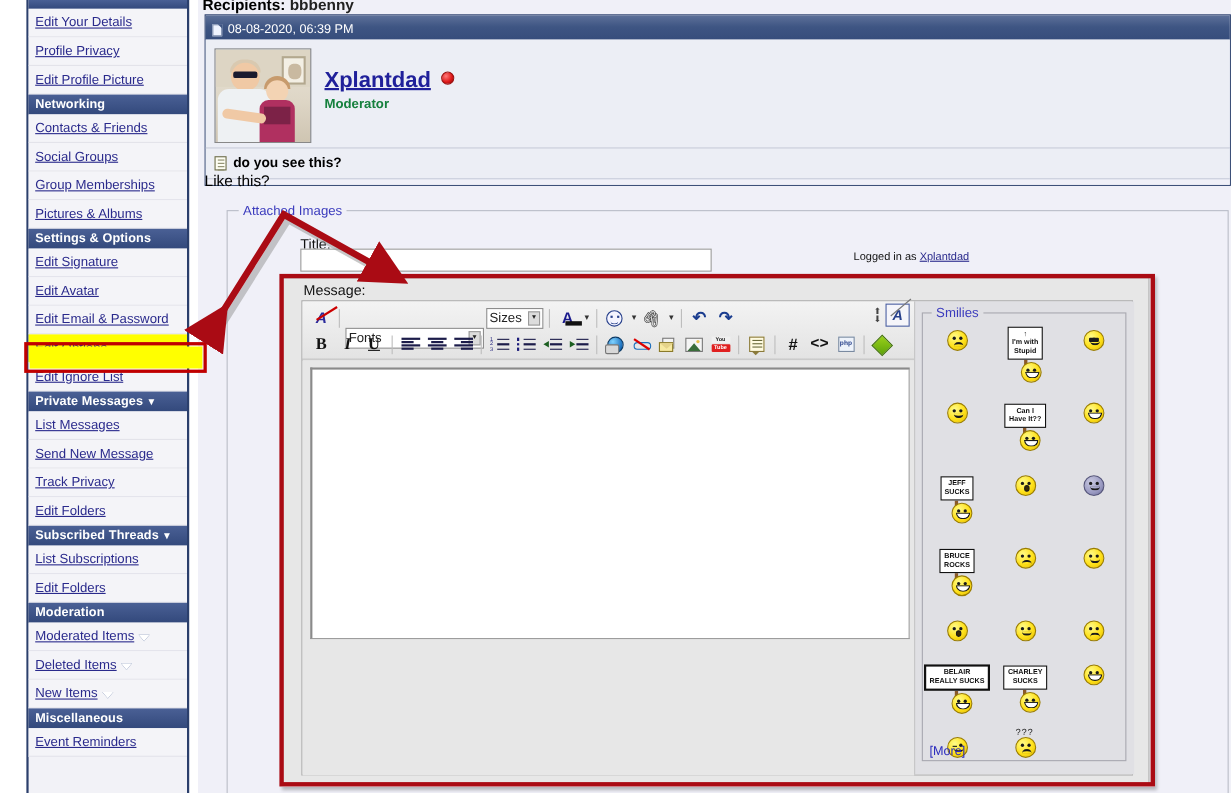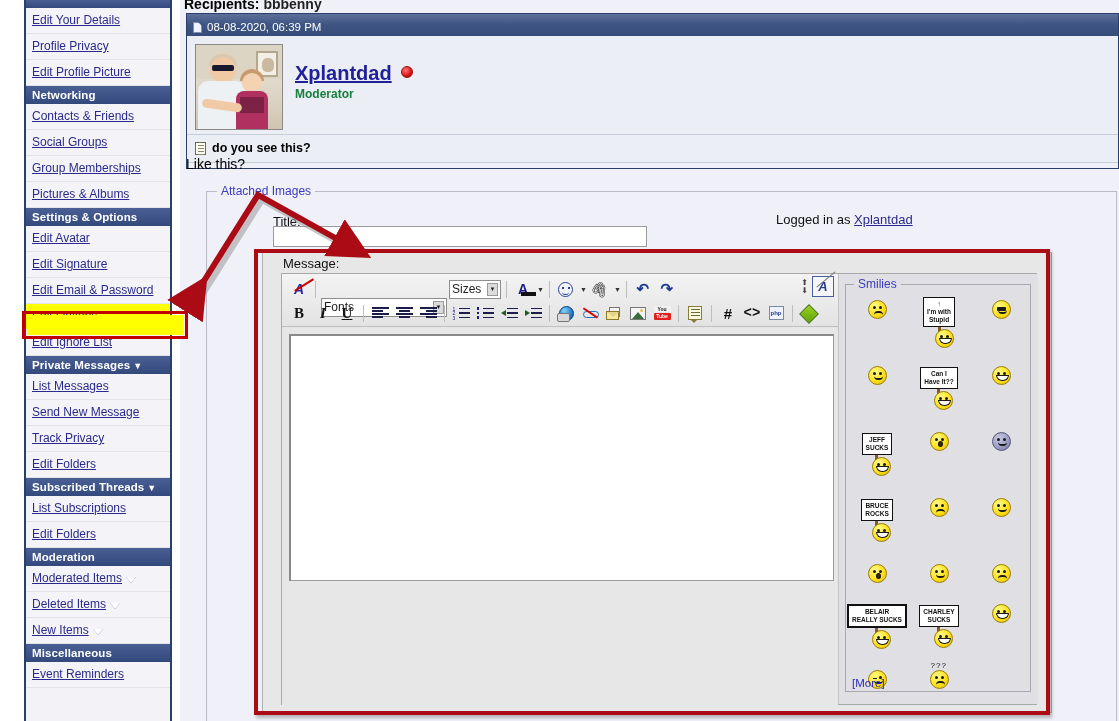--- a/index.html
+++ b/index.html
@@ -163,28 +163,28 @@
   }
 
   #title-label { position: absolute; left: 93px; top: 214px; font-size: 13px; color: #111; }
   #title-input {
     position: absolute; left: 93px; top: 226px; width: 374px; height: 21px;
     border: 1px solid #9a9a9a; background: #fff;
     font-family: "Liberation Sans", sans-serif; font-size: 12px;
     padding: 2px 4px;
   }
   #logged-in {
-    position: absolute; left: 596px; top: 212px; font-size: 13px; color: #111;
+    position: absolute; left: 596px; top: 228px; font-size: 10px; color: #111;
     white-space: nowrap;
   }
   #logged-in a { color: #2a2a8c; text-decoration: underline; cursor: pointer; }
 
   
   #editor-panel {
-    position: absolute; left: 82px; top: 252px; width: 790px; height: 461px;
+    position: absolute; left: 75px; top: 252px; width: 790px; height: 461px;
     background: #e7e7e7;
     border: 1px solid #b0b0b0;
   }
   #message-label { position: absolute; left: 20px; top: 3px; font-size: 13px; color: #111; }
   #editor-frame {
     position: absolute; left: 18px; top: 20px; width: 756px; height: 432px;
     border: 1px solid #a9a9a9;
     background: #e4e4e4;
     display: flex;
   }
@@ -378,22 +378,22 @@
     <div id="sidebar-items">
         <div class="side-link"><span class="lk">Edit Your Details</span></div>
         <div class="side-link"><span class="lk">Profile Privacy</span></div>
         <div class="side-link"><span class="lk">Edit Profile Picture</span></div>
         <div class="side-head"><span>Networking</span></div>
         <div class="side-link"><span class="lk">Contacts &amp; Friends</span></div>
         <div class="side-link"><span class="lk">Social Groups</span></div>
         <div class="side-link"><span class="lk">Group Memberships</span></div>
         <div class="side-link"><span class="lk">Pictures &amp; Albums</span></div>
         <div class="side-head"><span>Settings &amp; Options</span></div>
+        <div class="side-link"><span class="lk">Edit Signature</span></div>
         <div class="side-link"><span class="lk">Edit Avatar</span></div>
-        <div class="side-link"><span class="lk">Edit Signature</span></div>
         <div class="side-link"><span class="lk">Edit Email &amp; Password</span></div>
         <div class="side-link" style="background: rgb(255, 255, 0);"><span class="lk">Edit Options</span></div>
         <div class="side-link"><span class="lk">Edit Ignore List</span></div>
         <div class="side-head"><span>Private Messages</span><span class="caret">▼</span></div>
         <div class="side-link"><span class="lk">List Messages</span></div>
         <div class="side-link"><span class="lk">Send New Message</span></div>
         <div class="side-link"><span class="lk">Track Privacy</span></div>
         <div class="side-link"><span class="lk">Edit Folders</span></div>
         <div class="side-head"><span>Subscribed Threads</span><span class="caret">▼</span></div>
         <div class="side-link"><span class="lk">List Subscriptions</span></div>

